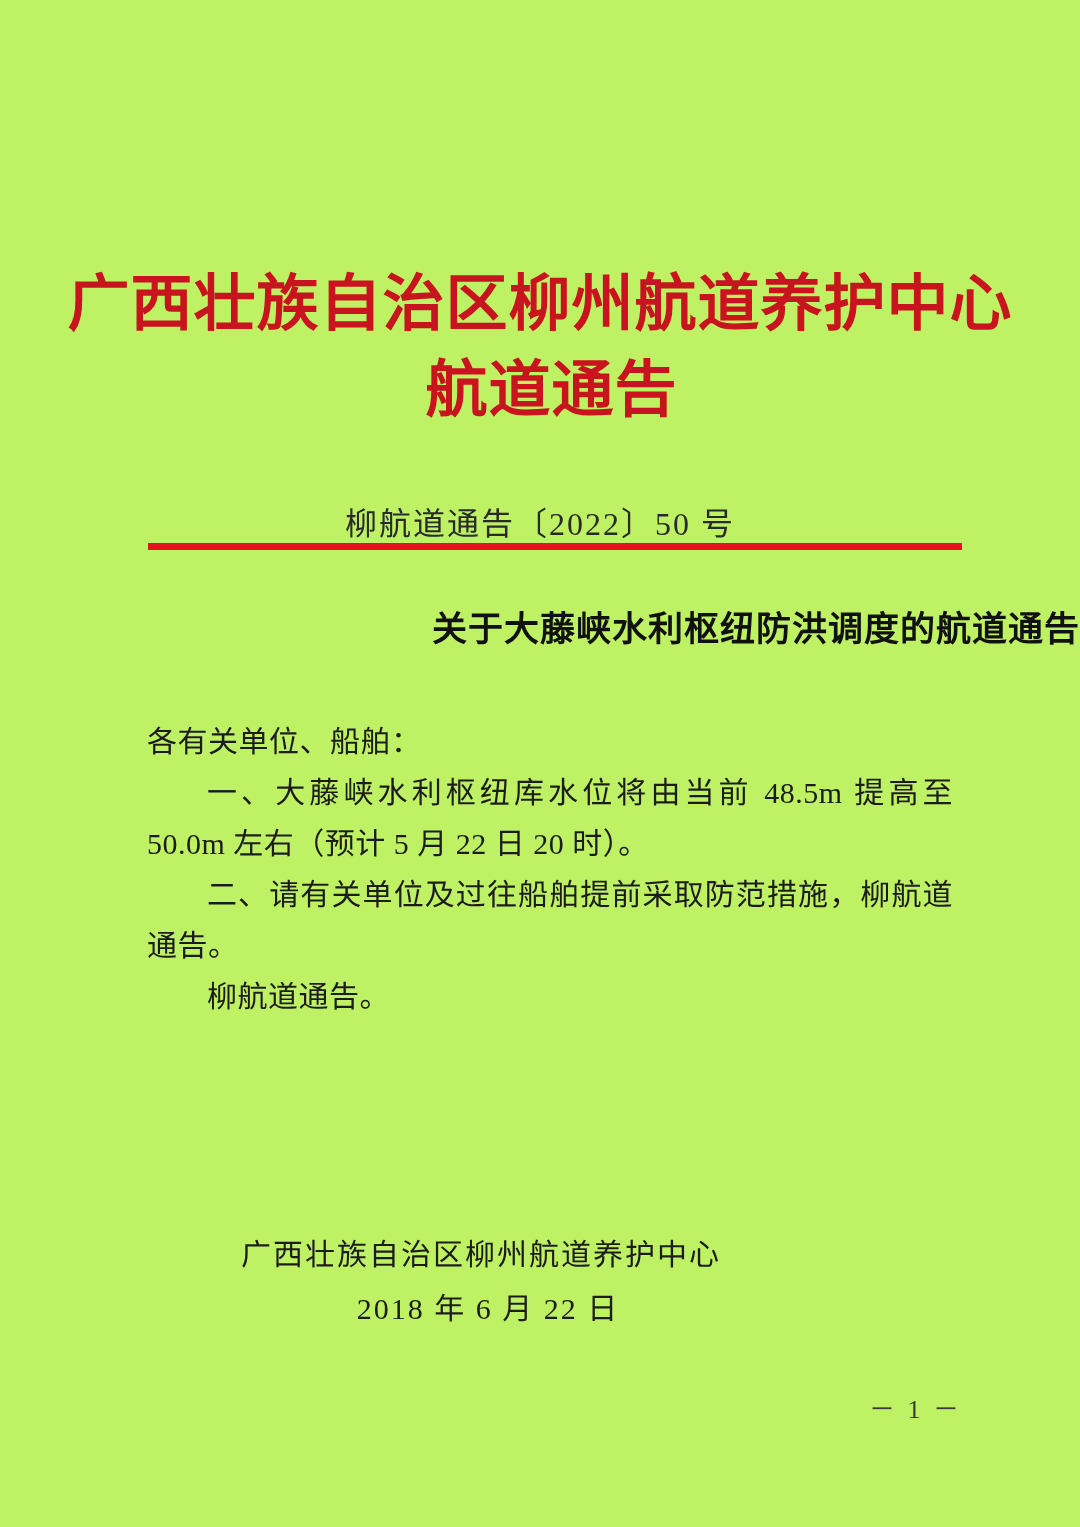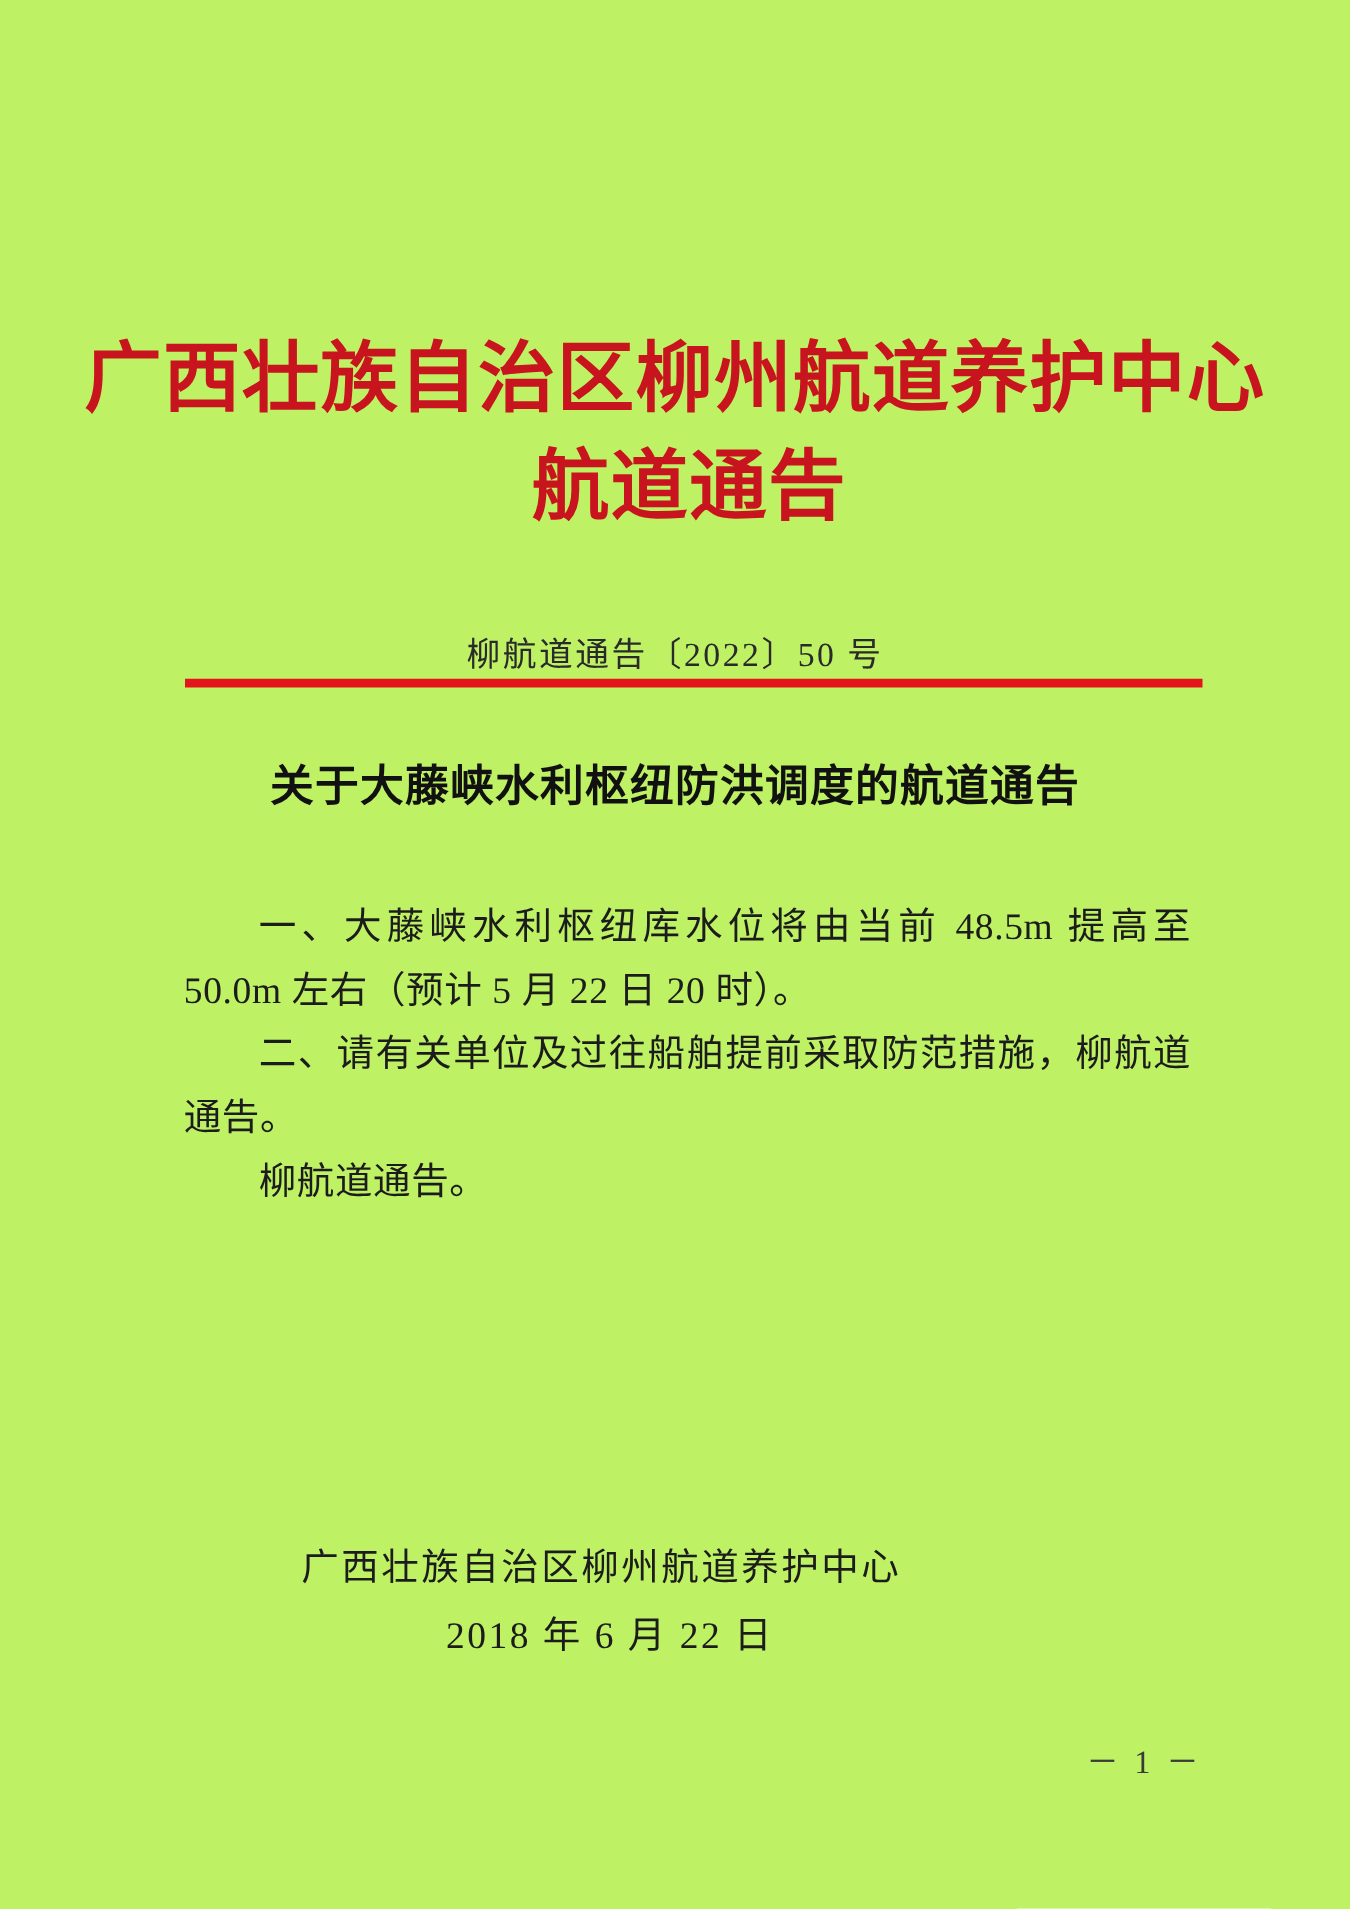--- a/index.html
+++ b/index.html
@@ -44,21 +44,21 @@
     padding-left: 23px;
   }
 
   
   .doc-number {
     position: absolute;
     left: 0;
     top: 505px;
     width: 1080px;
     text-align: center;
-    font-size: 27px;
+    font-size: 32px;
     line-height: 38px;
     color: #2a2a2a;
     letter-spacing: 2px;
   }
 
   
   .red-rule {
     position: absolute;
     left: 148px;
     top: 543px;
@@ -66,21 +66,21 @@
     height: 7px;
     background: #E3151A;
   }
 
   
   .subtitle {
     position: absolute;
     left: 0;
     top: 604px;
     width: 1080px;
-    text-align: center;
+    text-align: right;
     font-size: 35px;
     line-height: 52px;
     font-weight: bold;
     color: #111111;
     letter-spacing: 1px;
   }
 
   
   .body-block {
     position: absolute;
@@ -146,20 +146,21 @@
     <div class="masthead-line line2">航道通告</div>
   </div>
 
   <div class="doc-number">柳航道通告〔2022〕50 号</div>
 
   <div class="red-rule"></div>
 
   <div class="subtitle">关于大藤峡水利枢纽防洪调度的航道通告</div>
 
   <div class="body-block">
+    <p class="para">各有关单位、船舶：</p>
     <p class="para indent">一、大藤峡水利枢纽库水位将由当前 48.5m 提高至 50.0m 左右（预计 5 月 22 日 20 时）。</p>
     <p class="para indent">二、请有关单位及过往船舶提前采取防范措施，柳航道通告。</p>
     <p class="para indent">柳航道通告。</p>
   </div>
 
   <div class="signature">
     <div class="sign-org">广西壮族自治区柳州航道养护中心</div>
     <div class="sign-date">2018 年 6 月 22 日</div>
   </div>
 

